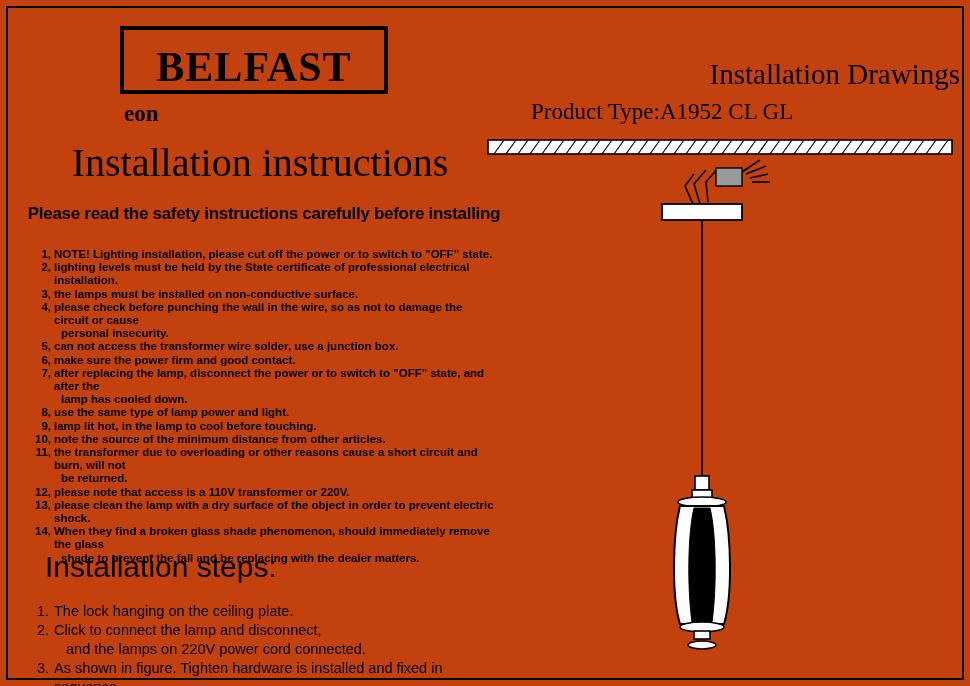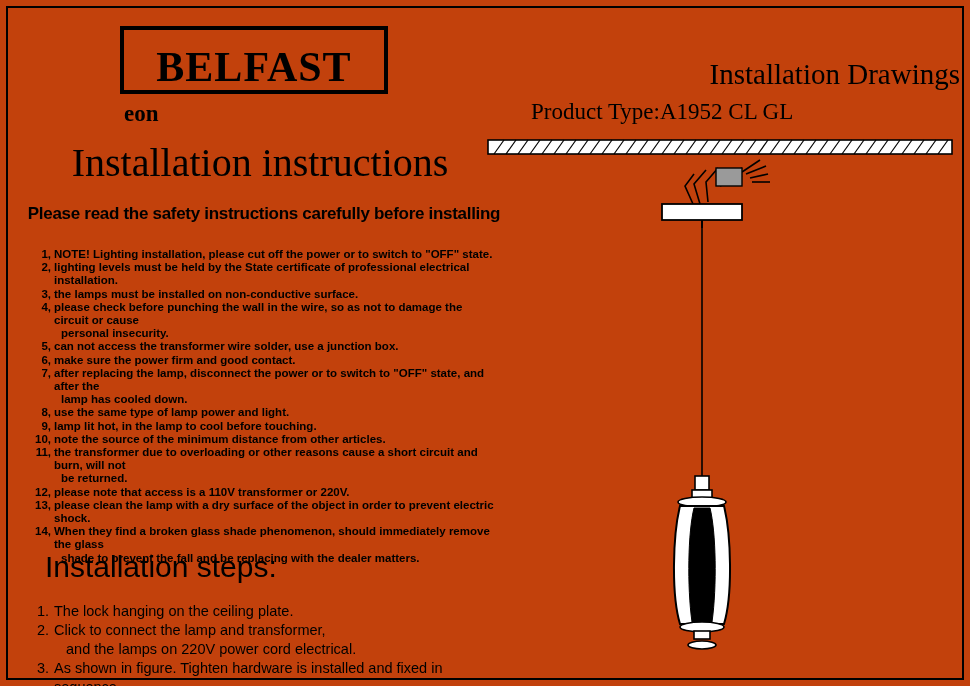--- a/index.html
+++ b/index.html
@@ -262,21 +262,21 @@
 
     <div class="steps-title">Installation steps:</div>
 
     <div class="steps">
       <div class="step-row">
         <span class="step-num">1.</span>
         <span class="step-text"><span>The lock hanging on the ceiling plate.</span></span>
       </div>
       <div class="step-row">
         <span class="step-num">2.</span>
-        <span class="step-text"><span>Click to connect the lamp and transformer,</span><span class="cont">and the lamps on 220V power cord electrical.</span></span>
+        <span class="step-text"><span>Click to connect the lamp and disconnect,</span><span class="cont">and the lamps on 220V power cord connected.</span></span>
       </div>
       <div class="step-row">
         <span class="step-num">3.</span>
         <span class="step-text"><span>As shown in figure. Tighten hardware is installed and fixed in sequence</span></span>
       </div>
     </div>
   </div>
 
   <div class="right-col">
     <div class="draw-title">Installation Drawings</div>

